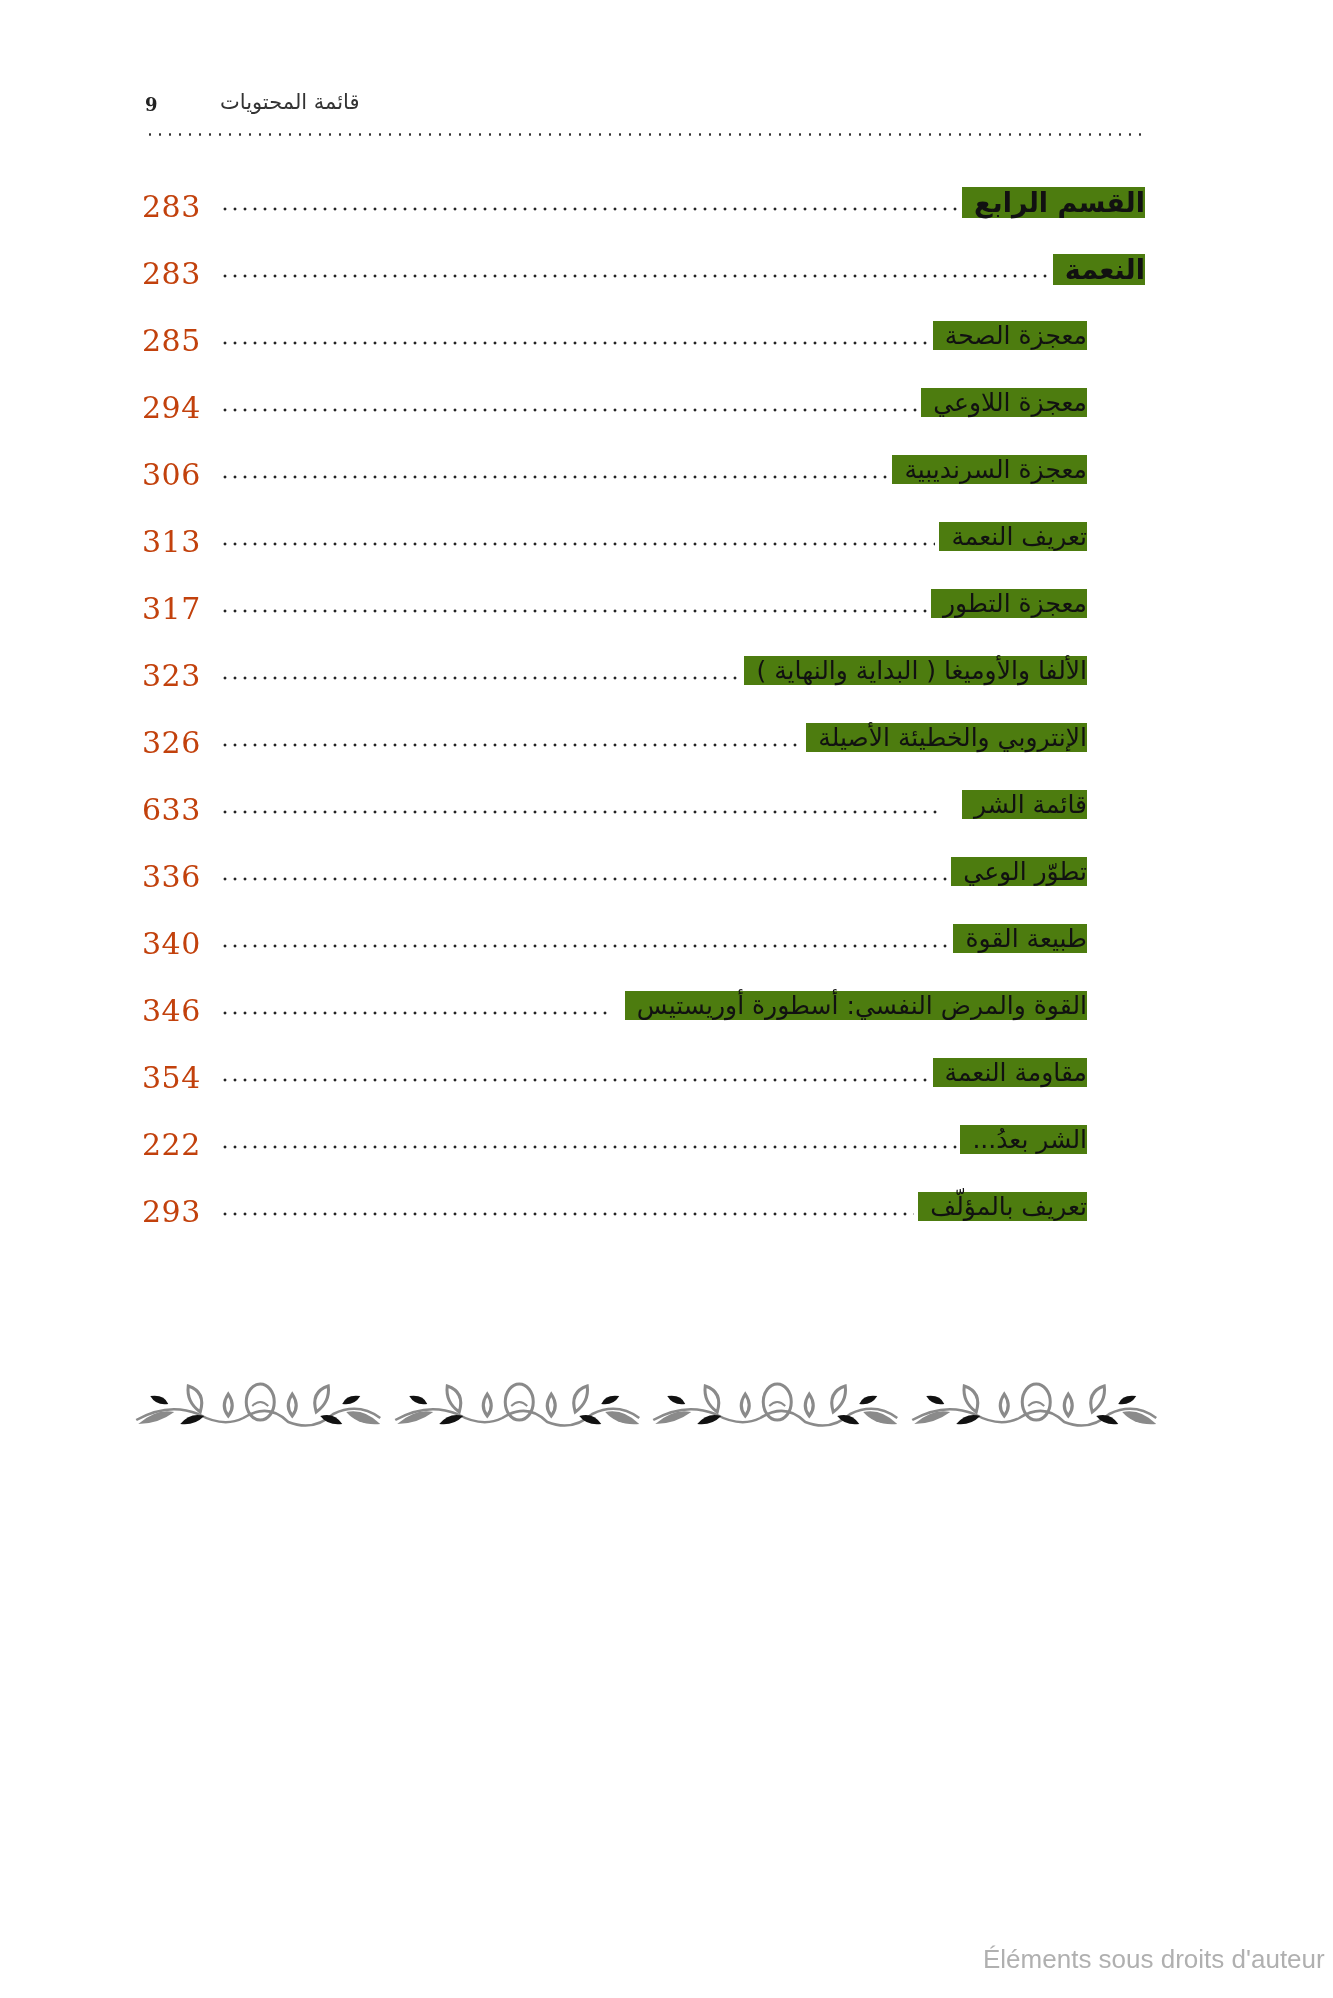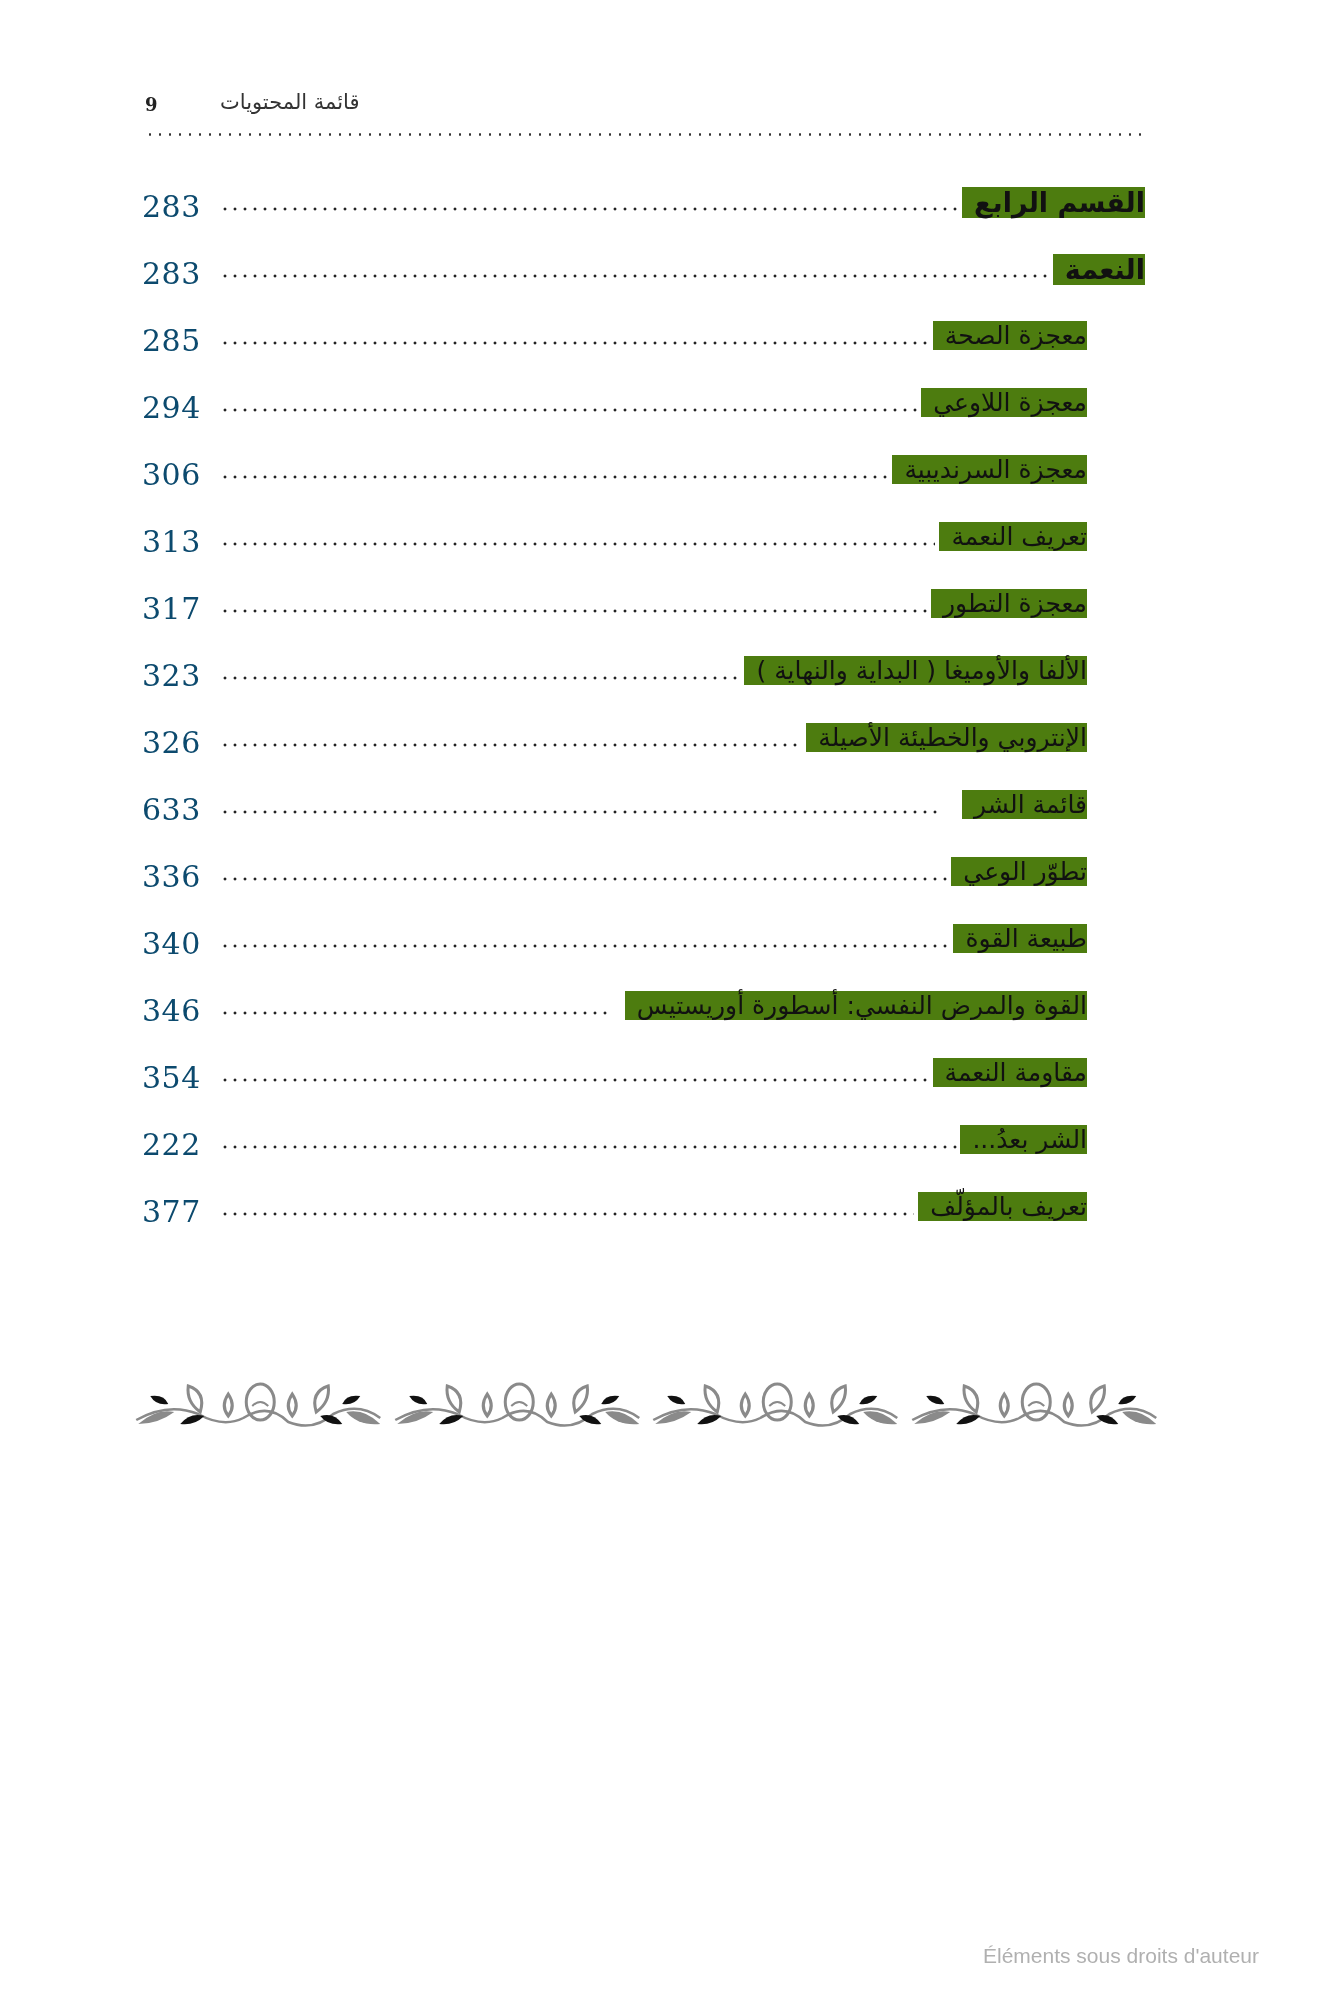--- a/index.html
+++ b/index.html
@@ -24,21 +24,21 @@
       background-size: 10px 3px; background-repeat: repeat-x;
     }
     .toc {
       position: absolute; left: 142px; top: 175px; width: 1003px;
     }
     .toc-row {
       position: relative; height: 67px; display: flex; align-items: center;
     }
     .toc-num {
       position: absolute; left: 0; top: 14px;
-      font-family: "DejaVu Serif", serif; font-size: 30px; color: #0c4a6e; letter-spacing: 0.5px;
+      font-family: "DejaVu Serif", serif; font-size: 30px; color: #c2410c; letter-spacing: 0.5px;
     }
     .toc-leader {
       position: absolute; left: 78px; top: 32px; height: 4px;
       background-image: radial-gradient(circle, #222 1.3px, transparent 1.7px);
       background-size: 10px 4px; background-repeat: repeat-x;
     }
     .toc-label {
       position: absolute; top: 12px; direction: rtl; white-space: nowrap;
       font-family: "DejaVu Sans", sans-serif; font-size: 25px; color: #111;
       background: #4d7c0f; padding-left: 12px;
@@ -47,21 +47,21 @@
     .toc-row.level-2 .toc-label { right: 58px; }
     .toc-row.level-1 .toc-leader { right: 0; }
     .toc-row.level-2 .toc-leader { right: 58px; }
     .ornament {
       position: absolute; left: 128px; top: 1372px; width: 1034px; height: 60px;
       display: flex;
     }
     .ornament svg { flex: 0 0 258.5px; height: 60px; }
     .footer-note {
       position: absolute; left: 983px; top: 1944px;
-      font-family: "Liberation Sans", sans-serif; font-size: 21px; color: #b0b0b0;
+      font-family: "Liberation Sans", sans-serif; font-size: 26px; color: #b0b0b0;
     }
   </style>
 </head>
 <body>
 
 <div class="header">
   <span class="header-page">9</span>
   <span class="header-title">قائمة المحتويات</span>
 </div>
 <div class="header-rule"></div>
@@ -136,21 +136,21 @@
       <span class="toc-num">354</span>
       <span class="toc-leader" style="right: auto; width: 709px;"></span>
       <span class="toc-label">مقاومة النعمة</span>
     </div>
     <div class="toc-row level-2">
       <span class="toc-num">222</span>
       <span class="toc-leader" style="right: auto; width: 748px;"></span>
       <span class="toc-label">الشر بعدُ...</span>
     </div>
     <div class="toc-row level-2">
-      <span class="toc-num">377</span>
+      <span class="toc-num">293</span>
       <span class="toc-leader" style="right: auto; width: 694px;"></span>
       <span class="toc-label">تعريف بالمؤلّف</span>
     </div>
   </div>
 
 <div class="ornament" id="ornament">
 <svg viewBox="0 0 258 60" xmlns="http://www.w3.org/2000/svg">
   <path d="M8 48 Q40 30 70 42 Q95 56 115 46 Q140 30 160 50 Q185 60 205 42 Q230 30 252 46" fill="none" stroke="#8a8a8a" stroke-width="2.5"></path>
   <path d="M10 52 Q28 36 46 40 Q30 52 10 52 Z" fill="#8a8a8a"></path>
   <path d="M22 24 Q36 22 40 32 Q28 34 22 24 Z" fill="#111111"></path>

